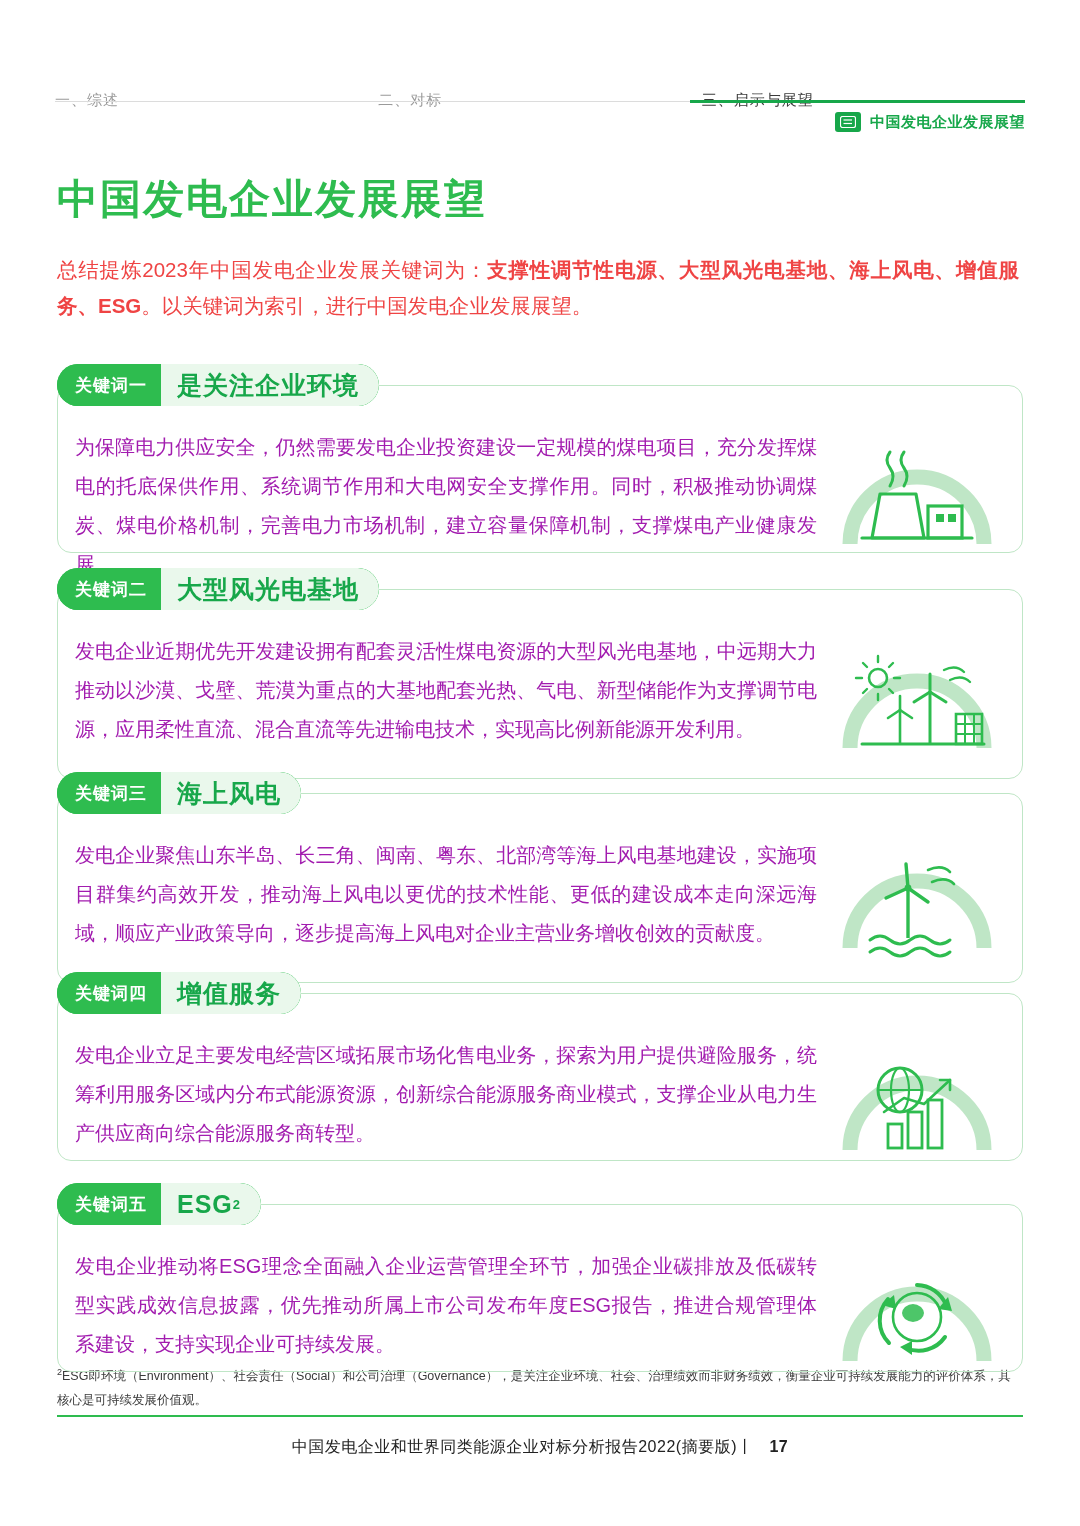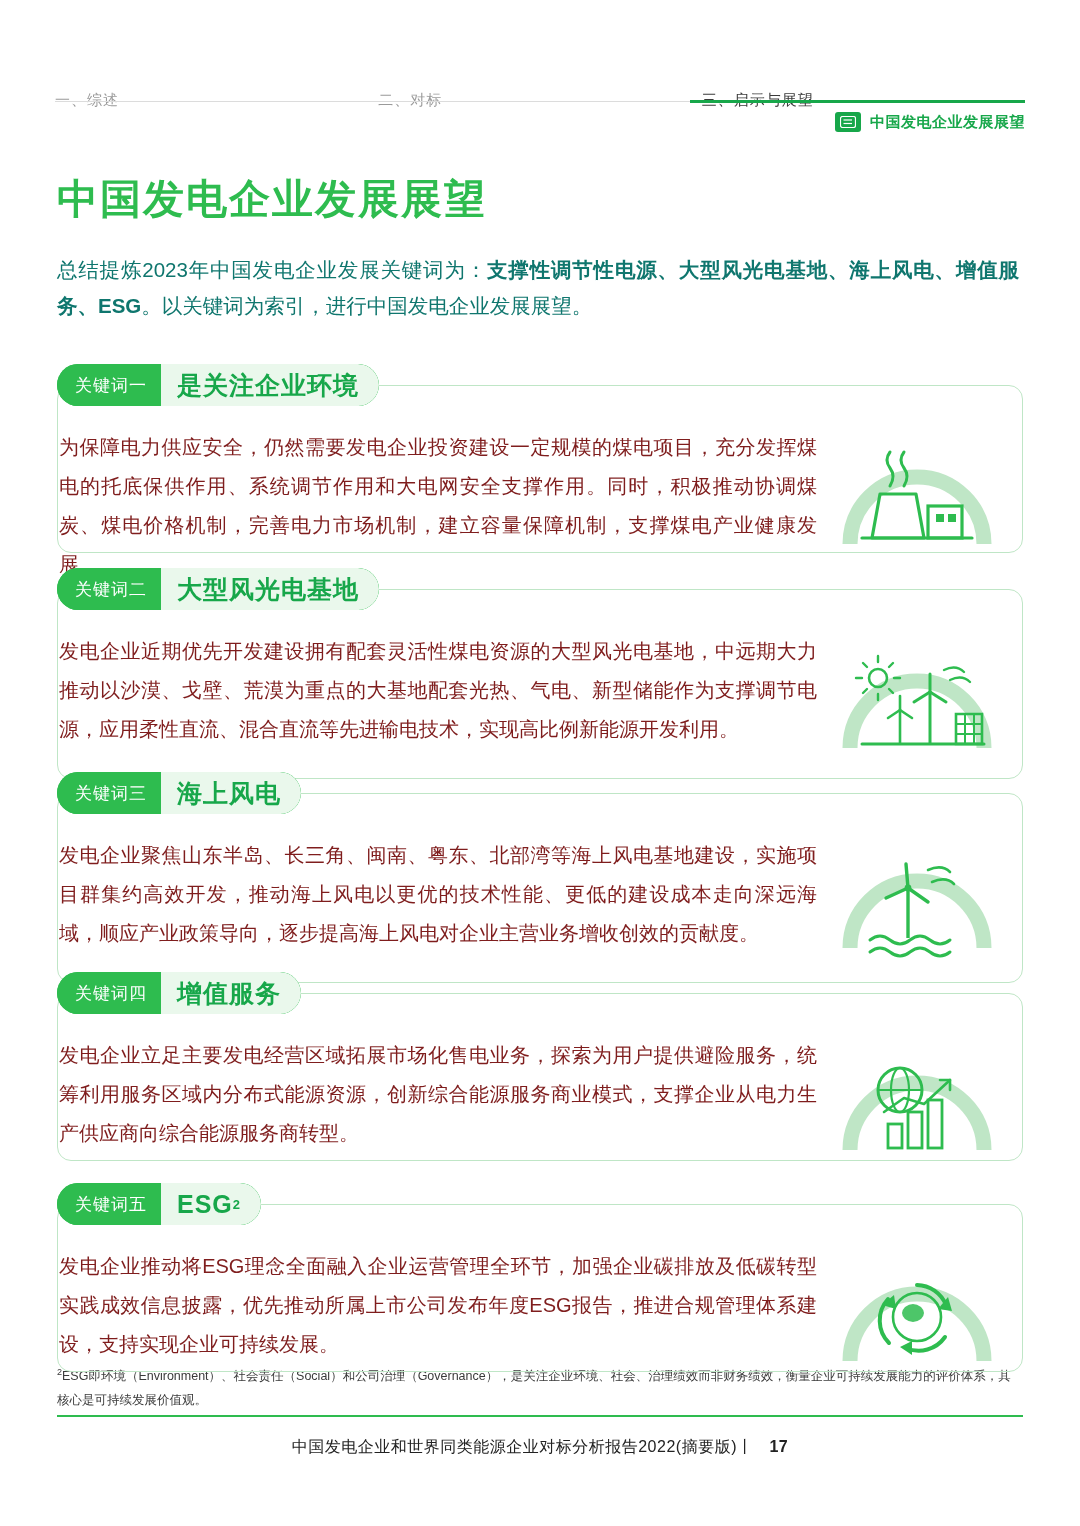--- a/index.html
+++ b/index.html
@@ -83,21 +83,21 @@
   }
 
   
   .intro {
     position: absolute;
     left: 57px;
     top: 252px;
     width: 962px;
     font-size: 20.5px;
     line-height: 36px;
-    color: #0f766e;
+    color: #ef4444;
     text-align: justify;
   }
   .intro b { font-weight: bold; }
 
   
   .kw-block { position: absolute; left: 57px; width: 966px; }
 
   .kw-head {
     position: relative;
     display: inline-flex;
@@ -105,21 +105,21 @@
     height: 42px;
     border-radius: 21px;
     overflow: hidden;
     background: #2ebc4f;
     z-index: 3;
   }
   .kw-tag {
     background: #2ebc4f;
     color: #fff;
     font-size: 17px;
-    font-weight: normal;
+    font-weight: bold;
     display: flex;
     align-items: center;
     padding: 0 14px 0 18px;
     letter-spacing: 1px;
   }
   .kw-name {
     background: #eaf8ec;
     color: #17a74a;
     font-size: 25px;
     font-weight: bold;
@@ -147,23 +147,23 @@
     position: relative;
     z-index: 2;
     padding: 22px 0 0 0;
     display: flex;
     align-items: flex-start;
   }
   .kw-text {
     width: 760px;
     font-size: 20px;
     line-height: 39px;
-    color: #7f1d1d;
+    color: #a21caf;
     text-align: justify;
-    padding-left: 2px;
+    padding-left: 18px;
   }
   .kw-icon {
     width: 200px;
     display: flex;
     justify-content: center;
     align-items: flex-start;
     padding-top: 4px;
   }
 
   

